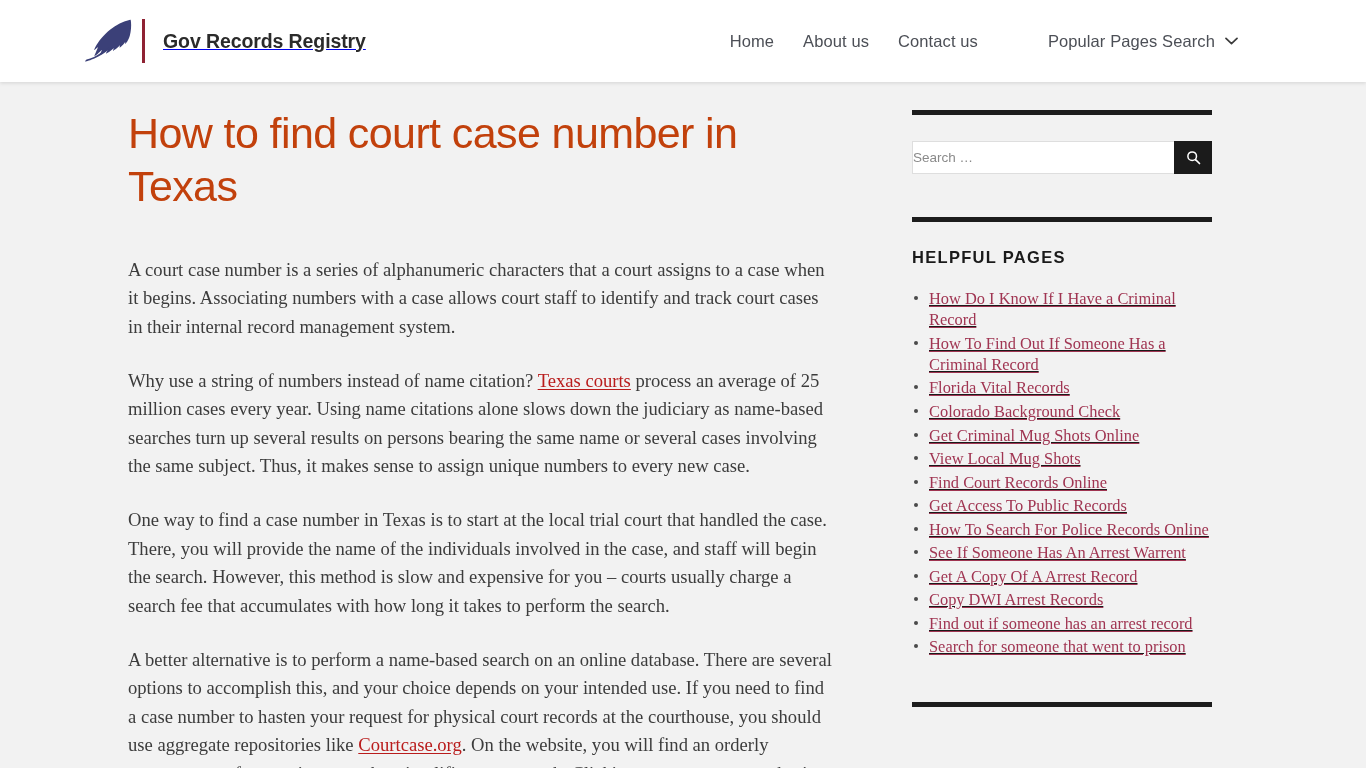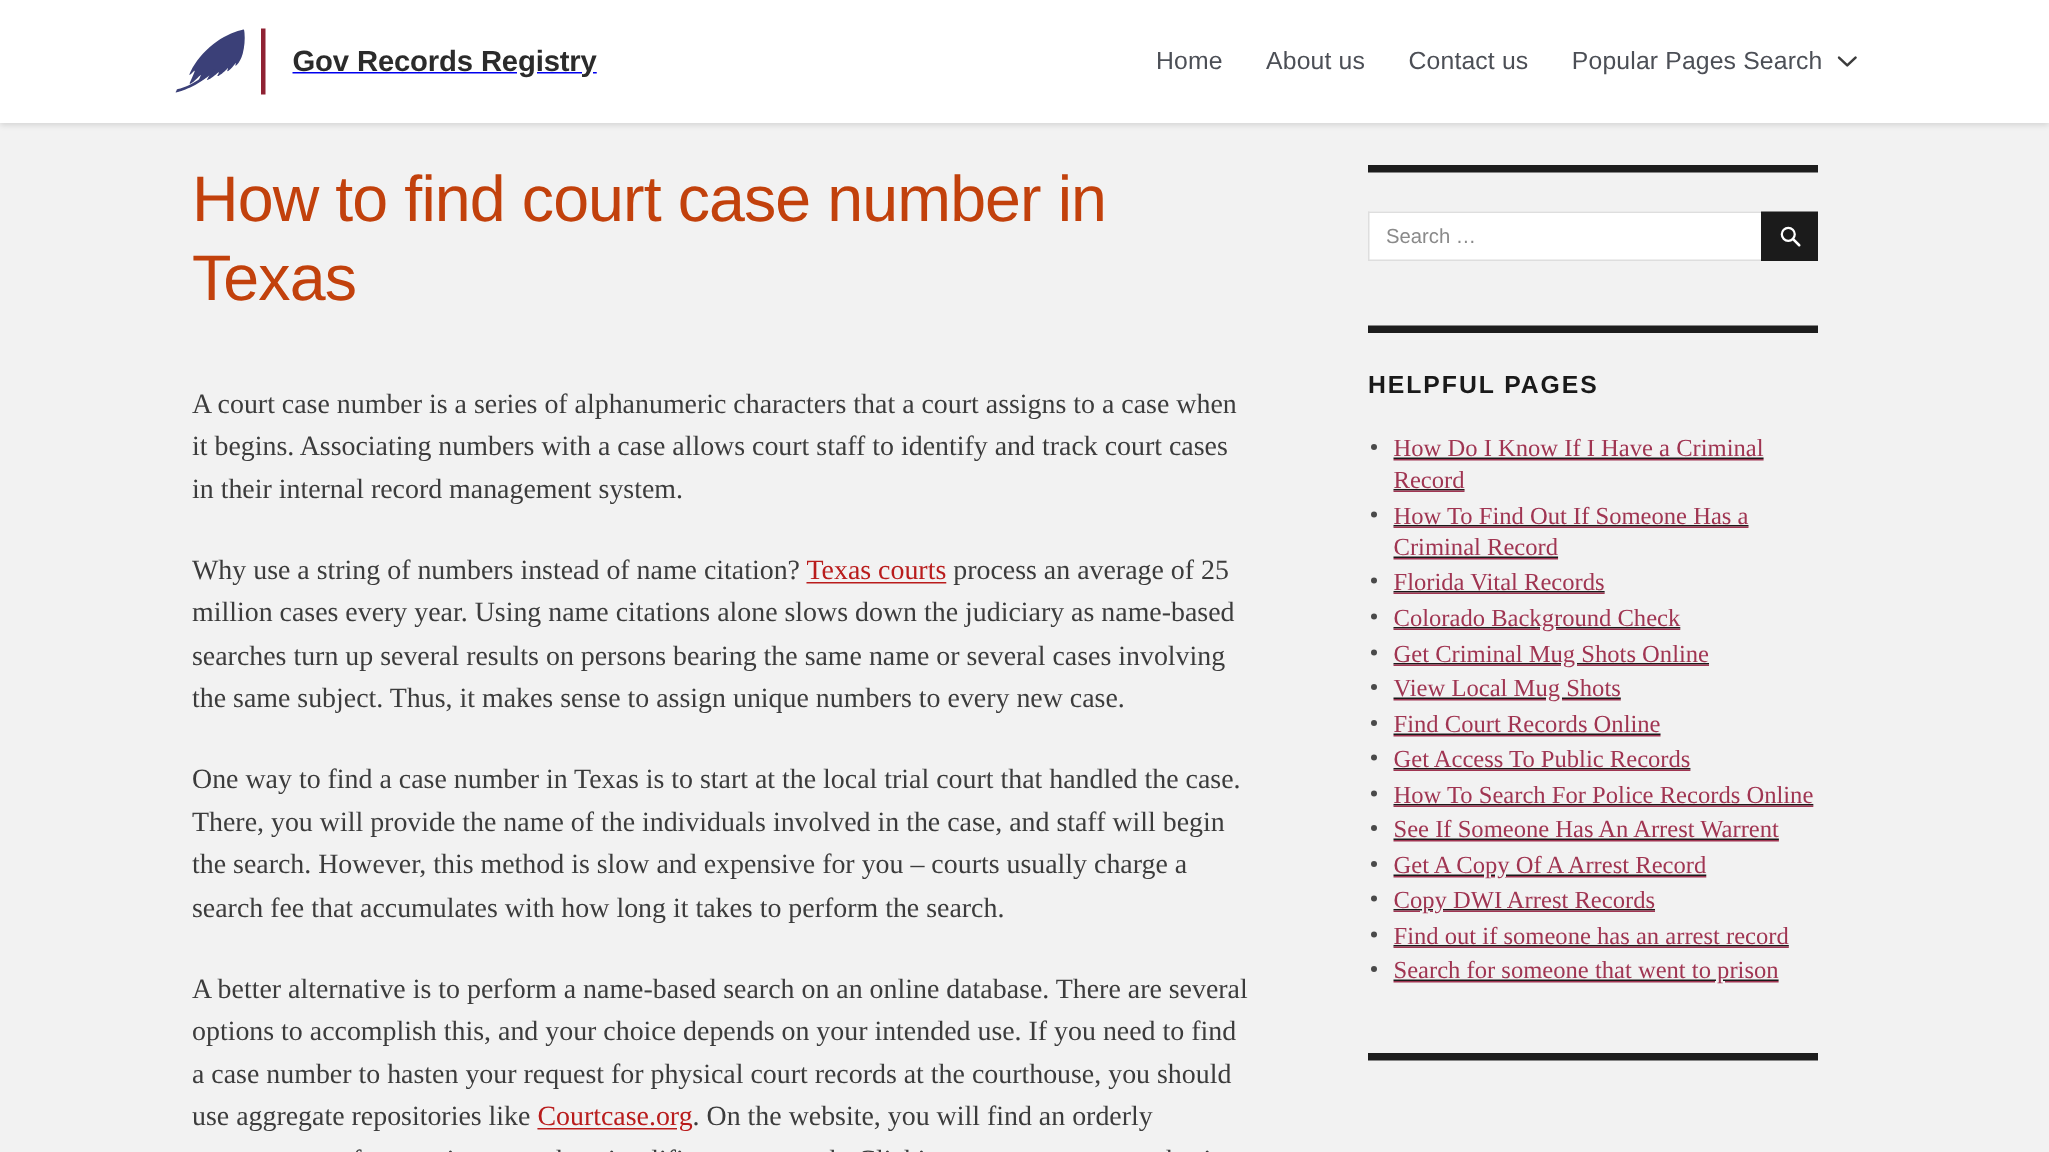--- a/index.html
+++ b/index.html
@@ -12,21 +12,21 @@
     font-family: "Liberation Sans", sans-serif;
     color: #1a1a1a;
   }
 
   
   .site-header {
     height: 82px;
     background: #ffffff;
     display: flex;
     align-items: center;
-    padding: 0 128px 0 116px;
+    padding: 0 128px 0 84px;
     box-shadow: 0 1px 4px rgba(0,0,0,0.13);
     position: relative;
     z-index: 5;
   }
   .brand {
     display: flex;
     align-items: center;
     gap: 0px;
   }
   .brand-logo {
@@ -60,20 +60,21 @@
     font-size: 16.5px;
     color: #4c4f56;
     text-decoration: none;
     white-space: nowrap;
     letter-spacing: 0.1px;
   }
   .nav-item-dropdown {
     display: flex;
     align-items: center;
     gap: 10px;
+    margin-left: 41px;
   }
   .chevron-down {
     width: 13px;
     height: 8px;
     display: block;
   }
 
   
   .page {
     display: flex;
@@ -136,21 +137,21 @@
   .search-form {
     display: flex;
     width: 100%;
     height: 33px;
   }
   .search-input {
     flex: 1 1 auto;
     border: 1px solid #dedede;
     border-right: none;
     background: #fff;
-    padding: 0 11px;
+    padding: 0 0;
     font-family: "Liberation Sans", sans-serif;
     font-size: 13.5px;
     color: #767676;
     outline: none;
     min-width: 0;
   }
   .search-input::placeholder { color: #8a8a8a; }
   .search-submit {
     width: 38px;
     flex: none;

